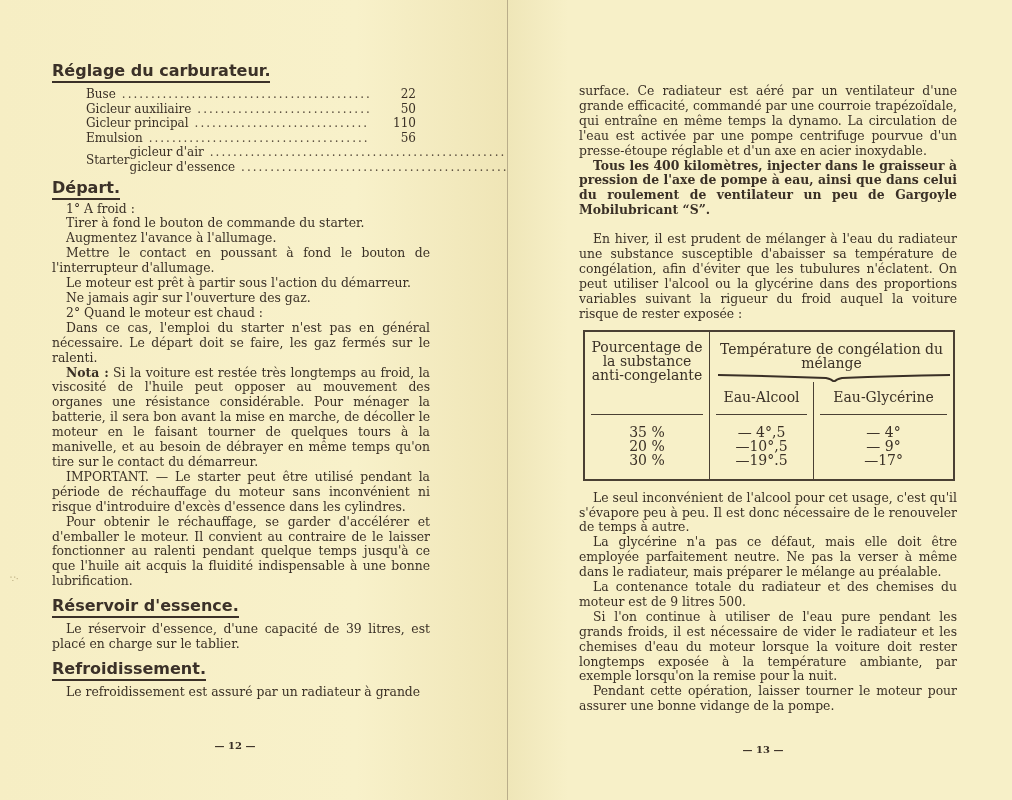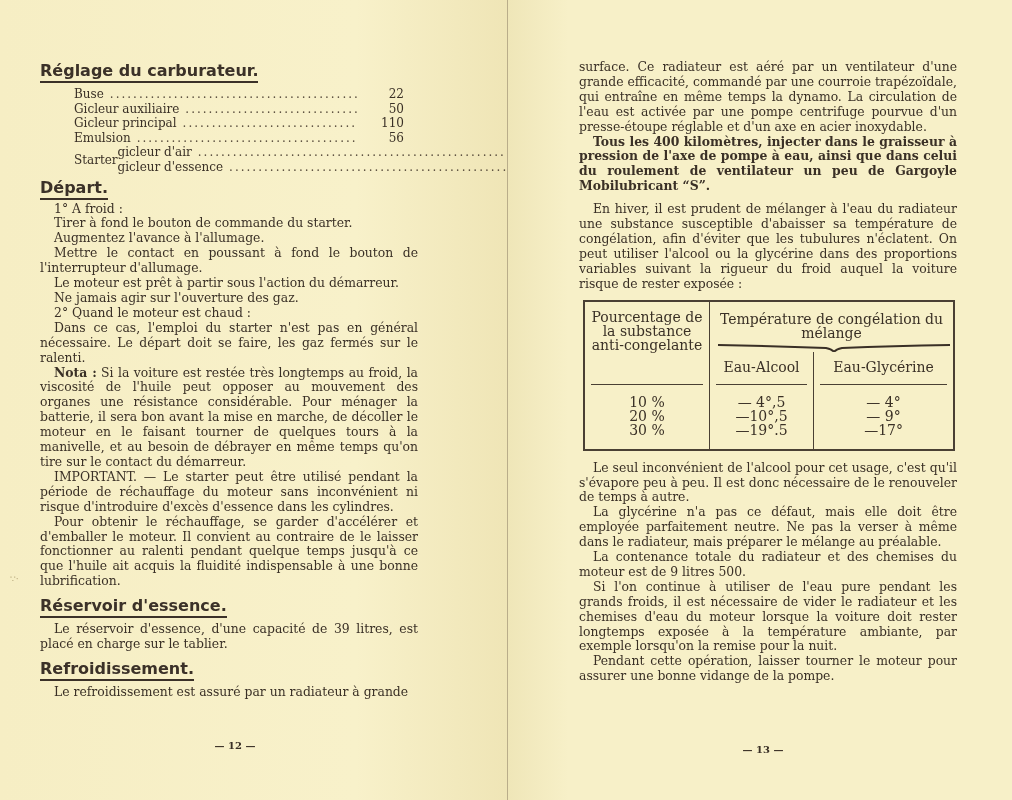--- a/index.html
+++ b/index.html
@@ -14,22 +14,22 @@
   .page {
     position: absolute; top: 0; height: 800px;
     background: #f7f0c8;
   }
   .page.left { left: 0; width: 508px; background: linear-gradient(90deg, #f6eec4 0%, #f8f1ca 70%, #efe5b6 100%); }
   .page.right { left: 508px; width: 504px; background: linear-gradient(90deg, #efe6b8 0%, #f7f0c8 12%, #f7f0c8 100%); }
   .spine { position: absolute; left: 507px; top: 0; width: 2px; height: 800px; background: #b9ad8a; }
   .blemish { position: absolute; left: 10px; top: 574px; width: 24px; height: 10px; color: #b5a67a; font-size: 9px; }
 
   .col { position: absolute; font-size: 12.4px; line-height: 14.9px; }
-  .left .col { left: 40px; width: 378px; top: 62px; }
-  .right .col { left: 71px; width: 378px; top: 60px; }
+  .left .col { left: 52px; width: 378px; top: 62px; }
+  .right .col { left: 71px; width: 378px; top: 84px; }
 
   h2 {
     margin: 0; font-family: "DejaVu Sans", "Liberation Sans", sans-serif;
     font-size: 16px; font-weight: bold; color: #3b3128;
     display: inline-block; border-bottom: 2px solid #3b3128;
     line-height: 18px; padding-bottom: 1px;
   }
   .h-wrap { margin: 4px 0 2px 0; }
   .h-wrap.first { margin-top: 0; }
 
@@ -138,21 +138,21 @@
     </div>
     <div class="footer-num">— 12 —</div>
   </div>
 
   <div class="spine"></div>
 
   <div class="page right">
     <div class="col">
       <p class="noind">surface. Ce radiateur est aéré par un ventilateur d'une grande efficacité, commandé par une courroie trapézoïdale, qui entraîne en même temps la dynamo. La circulation de l'eau est activée par une pompe centrifuge pourvue d'un presse-étoupe réglable et d'un axe en acier inoxydable.</p>
       <p class="bold">Tous les 400 kilomètres, injecter dans le graisseur à pression de l'axe de pompe à eau, ainsi que dans celui du roulement de ventilateur un peu de Gargoyle Mobilubricant “S”.</p>
-      <p style="margin-top:8px">En hiver, il est prudent de mélanger à l'eau du radiateur une substance susceptible d'abaisser sa température de congélation, afin d'éviter que les tubulures n'éclatent. On peut utiliser l'alcool ou la glycérine dans des proportions variables suivant la rigueur du froid auquel la voiture risque de rester exposée :</p>
+      <p style="margin-top:14px">En hiver, il est prudent de mélanger à l'eau du radiateur une substance susceptible d'abaisser sa température de congélation, afin d'éviter que les tubulures n'éclatent. On peut utiliser l'alcool ou la glycérine dans des proportions variables suivant la rigueur du froid auquel la voiture risque de rester exposée :</p>
 
       <table class="freeze">
         <tbody>
             <tr>
           <td class="col-pct hdr-pct" rowspan="2">Pourcentage de la substance anti-congelante</td>
           <td colspan="2" class="hdr-temp">Température de congélation du mélange</td>
         </tr>
         <tr>
           <td colspan="2" class="brace">
             <svg width="236" height="8" viewBox="0 0 236 8">
@@ -171,21 +171,21 @@
               </td>
           <td class="alc-cell">
                 <div></div>
               </td>
           <td>
                 <div></div>
               </td>
         </tr>
         <tr>
           <td class="col-pct data-cell">
-            <div>10 %</div>
+            <div>35 %</div>
             <div>20 %</div>
             <div>30 %</div>
           </td>
           <td class="alc-cell data-cell">
             <div>— 4°,5</div>
             <div>—10°,5</div>
             <div>—19°.5</div>
           </td>
           <td class="data-cell">
             <div>— 4°</div>

